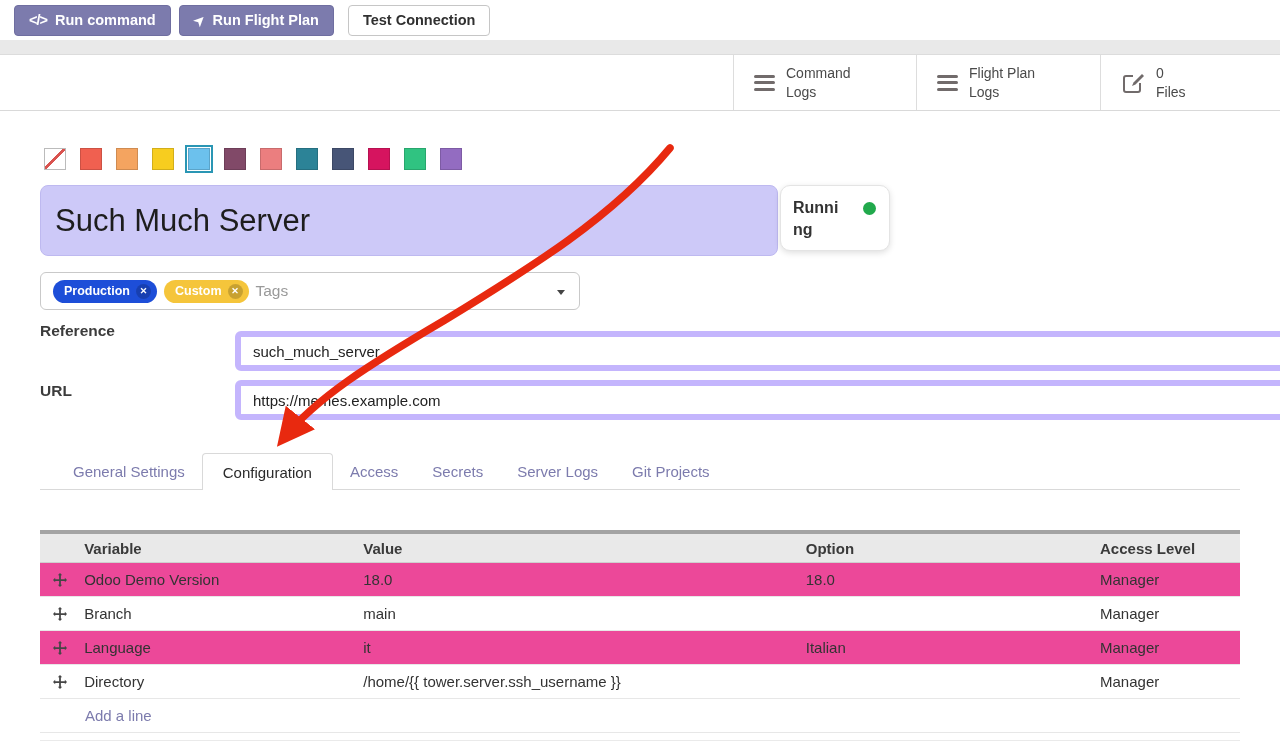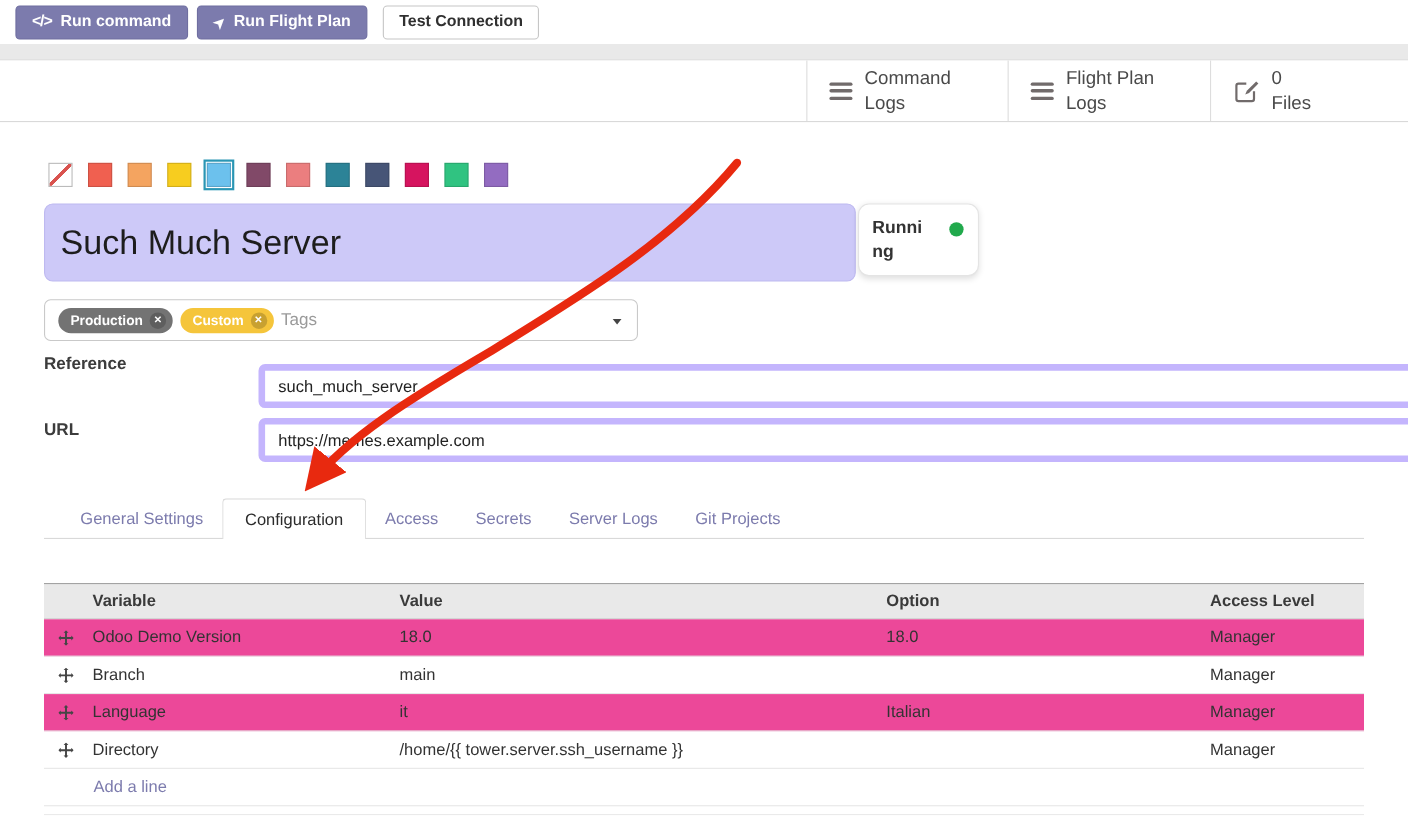--- a/index.html
+++ b/index.html
@@ -23,21 +23,21 @@
   .top-band { position:absolute; top:40px; left:0; width:1280px; height:15px;
               background:#e9e9e9; border-bottom:1px solid #dcdcdc; }
 
   
   .form-header { position:absolute; top:55px; left:0; width:1280px; height:56px;
                  background:#fff; border-bottom:1px solid #d9d9d9; }
   .stat-container { position:absolute; top:55px; left:733px; height:55px; display:flex; }
   .stat-btn { display:flex; align-items:center; gap:11px; padding:0 20px;
               border-left:1px solid #ddd; cursor:pointer; }
   .stat-btn.w1 { width:183px; } .stat-btn.w2 { width:184px; } .stat-btn.w3 { width:180px; }
-  .stat-label { font-size:17px; color:#4a4a4a; line-height:1.3; }
+  .stat-label { font-size:14px; color:#4a4a4a; line-height:1.3; }
   .hamburger { display:flex; flex-direction:column; gap:3.5px; width:21px; }
   .hamburger span { height:3px; background:#716b6b; border-radius:2px; }
 
   
   .color-row { position:absolute; top:148px; left:44px; display:flex; gap:14px; }
   .swatch { width:22px; height:22px; border:1px solid rgba(0,0,0,0.15); cursor:pointer; background:#fff; }
   .swatch.none { background:linear-gradient(135deg,#fff 43%,#d9534f 43%,#d9534f 55%,#fff 55%); border-color:#bbb; }
   .swatch.selected { outline:2px solid #2a96b4; outline-offset:1px; }
 
   
@@ -75,21 +75,21 @@
   
   .tabs { position:absolute; left:40px; top:453px; width:1200px; height:37px;
           border-bottom:1px solid #d9d9d9; display:flex; align-items:stretch; padding-left:16px; }
   .tab { padding:10px 17px 0 17px; font-size:15px; color:#7C7BAD; cursor:pointer; white-space:nowrap; }
   .tab.active { background:#fff; border:1px solid #d9d9d9; border-bottom:none;
                 border-radius:4px 4px 0 0; color:#2b2b2b; margin-bottom:-1px; padding:10px 20px 0 20px; }
 
   
   .table { position:absolute; left:40px; top:530px; width:1200px; font-size:15px; }
   .thead { display:flex; align-items:center; height:33px; background:#e9e9e9;
-           border-top:1px solid #a3a3a3; border-bottom:1px solid #cfcfcf;
+           border-top:4px solid #a3a3a3; border-bottom:1px solid #cfcfcf;
            font-weight:700; color:#3a3a3a; }
   .trow { display:flex; align-items:center; height:34px; border-bottom:1px solid #e7e7e7; background:#fff; }
   .trow.stripe { background:#ec4899; }
   .c-handle { width:40px; text-align:center; display:flex; justify-content:center; }
   .c-var { width:285px; padding-left:5px; }
   .c-val { width:452px; padding-left:5px; }
   .c-opt { width:275px; padding-left:5px; }
   .c-acc { width:148px; padding-left:5px;margin-left:25px; }
   .drag-handle { cursor:grab; display:inline-flex; }
   .add-line-row { display:flex; align-items:center; height:34px; border-bottom:1px solid #e7e7e7; }
@@ -169,21 +169,21 @@
   <div class="swatch" style="background: rgb(147, 108, 193);"></div>
 </div>
 
 <input class="title-input" value="Such Much Server" style="">
 <div class="status-card">
   <div class="status-text">Running</div>
   <div class="status-dot" style="background: rgb(33, 169, 76);"></div>
 </div>
 
 <div class="tags-box">
-  <span class="tag-pill" style="background: #737373;">
+  <span class="tag-pill" style="background: #1d4ed8;">
     <span>Production</span>
     <span class="tag-x">✕</span>
   </span>
   <span class="tag-pill" style="background: rgb(245, 197, 59);">
     <span>Custom</span>
     <span class="tag-x">✕</span>
   </span>
   <span class="tags-placeholder">Tags</span>
   <span class="tags-caret"></span>
 </div>

